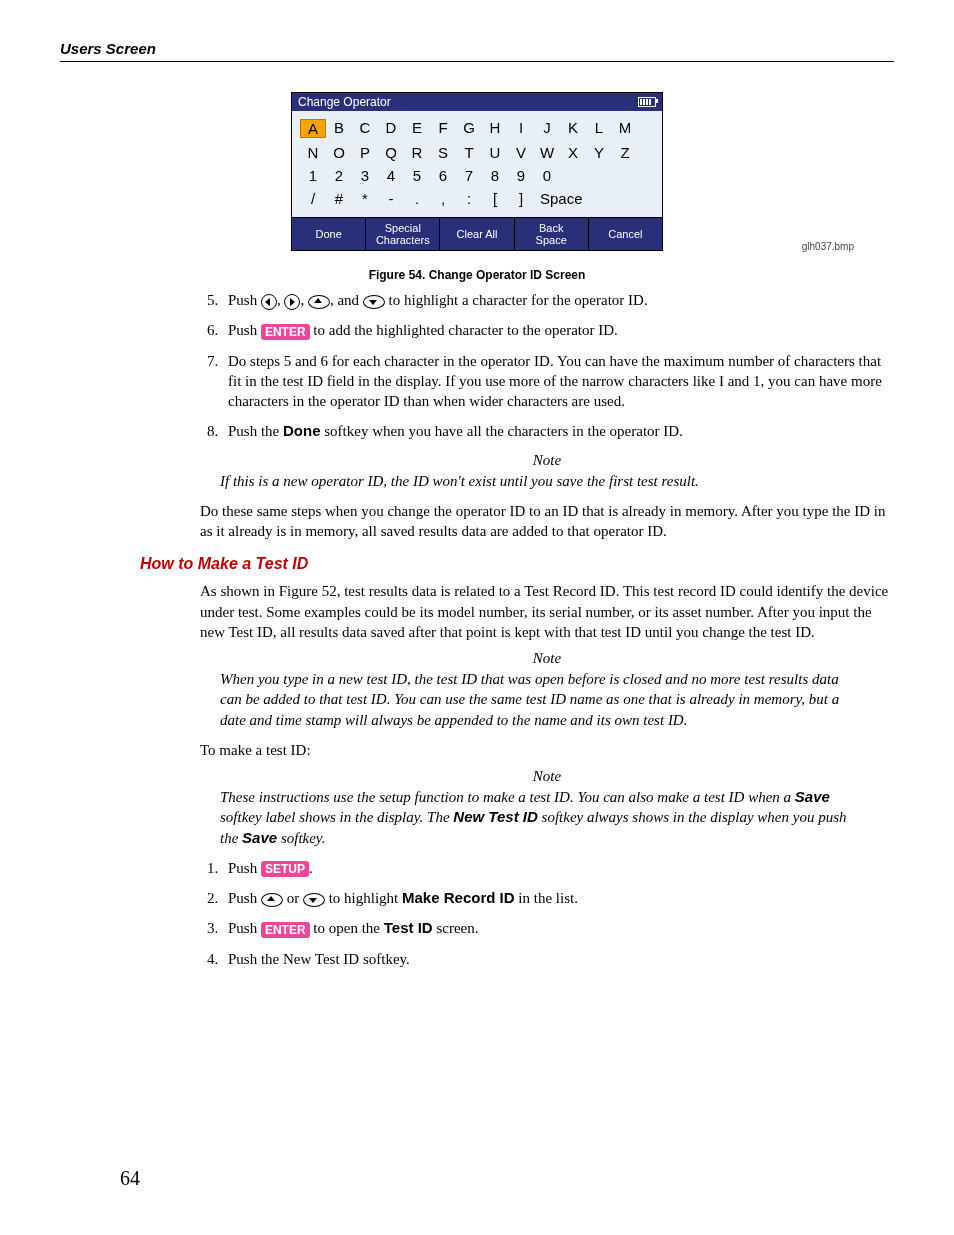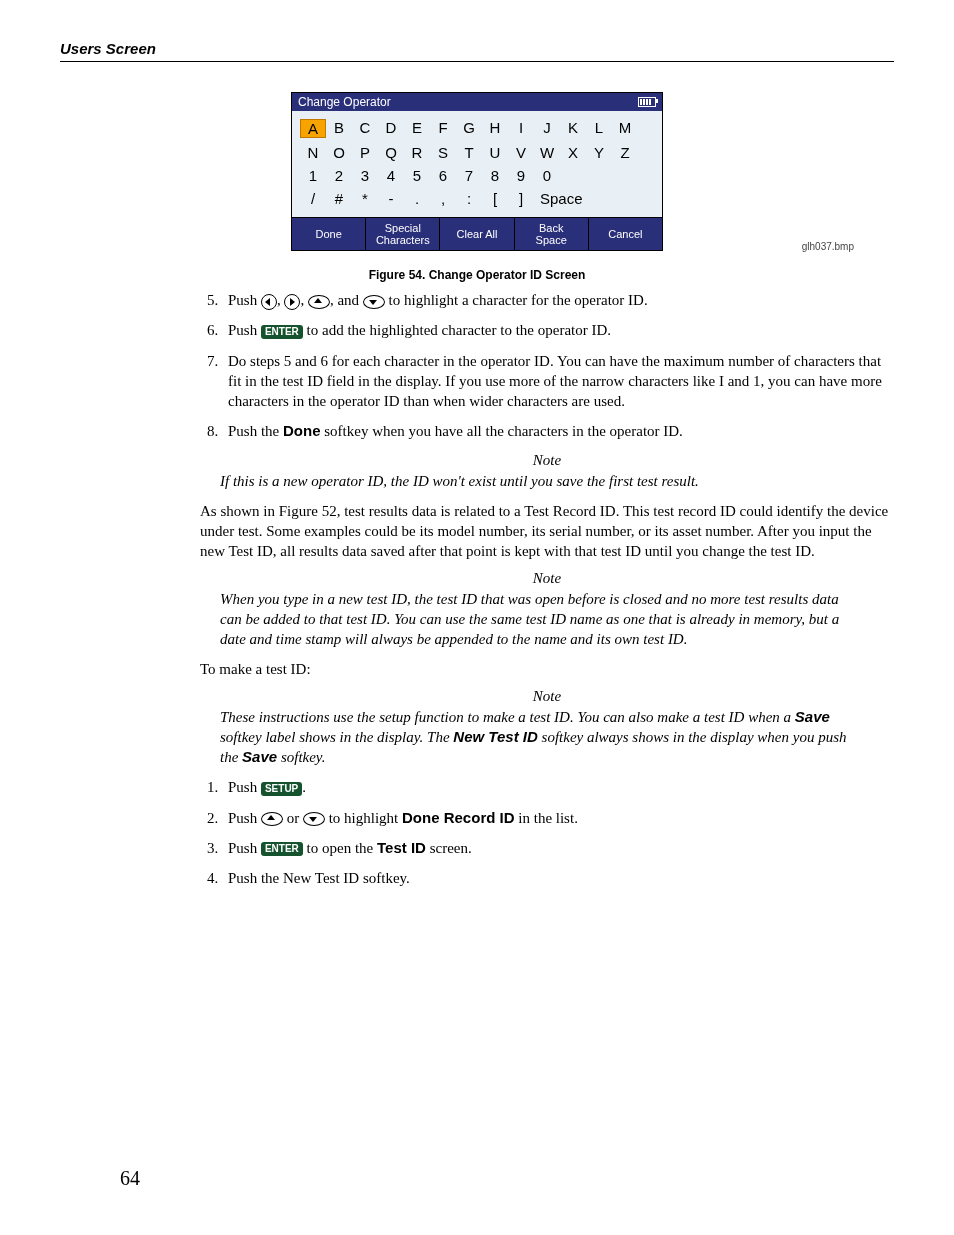--- a/index.html
+++ b/index.html
@@ -128,24 +128,24 @@
     margin: 8px 0 8px 0;
     padding-left: 22px;
   }
   ol.steps > li {
     margin-bottom: 10px;
     padding-left: 6px;
     line-height: 1.35;
   }
   .key {
     display: inline-block;
-    background: #14532d;
+    background: #ec4899;
     color: #fff;
     font-family: Arial, Helvetica, sans-serif;
-    font-size: 10px;
+    font-size: 12px;
     font-weight: bold;
     padding: 2px 4px;
     border-radius: 3px;
     vertical-align: middle;
     line-height: 1;
   }
   .round-btn {
     display:inline-block;
     width:14px; height:14px;
     border:1px solid #000;
@@ -320,35 +320,37 @@
   <ol class="steps" id="steps-a" start="5">
         <li>Push <span class="round-btn left"></span>, <span class="round-btn right"></span>, <span class="oval-btn up"></span>, and <span class="oval-btn down"></span> to highlight a character for the operator ID.</li>
         <li>Push <span class="key">ENTER</span> to add the highlighted character to the operator ID.</li>
         <li>Do steps 5 and 6 for each character in the operator ID. You can have the maximum number of characters that fit in the test ID field in the display. If you use more of the narrow characters like I and 1, you can have more characters in the operator ID than when wider characters are used.</li>
         <li>Push the <span class="sans-bold">Done</span> softkey when you have all the characters in the operator ID.</li>
       </ol>
 
   <div class="note-label">Note</div>
   <div class="note-body">If this is a new operator ID, the ID won't exist until you save the first test result.</div>
 
-
+  <p class="body">Do these same steps when you change the operator ID to an ID that is already in memory. After you type the ID in as it already is in memory, all saved results data are added to that operator ID.</p>
+
+  <div class="section-heading">How to Make a Test ID</div>
 
   <p class="body">As shown in Figure 52, test results data is related to a Test Record ID. This test record ID could identify the device under test. Some examples could be its model number, its serial number, or its asset number. After you input the new Test ID, all results data saved after that point is kept with that test ID until you change the test ID.</p>
 
   <div class="note-label">Note</div>
   <div class="note-body">When you type in a new test ID, the test ID that was open before is closed and no more test results data can be added to that test ID. You can use the same test ID name as one that is already in memory, but a date and time stamp will always be appended to the name and its own test ID.</div>
 
   <p class="body">To make a test ID:</p>
 
   <div class="note-label">Note</div>
   <div class="note-body" id="note3-body">These instructions use the setup function to make a test ID. You can also make a test ID when a <span class="sans-bold-i">Save</span> softkey label shows in the display. The <span class="sans-bold-i">New Test ID</span> softkey always shows in the display when you push the <span class="sans-bold-i">Save</span> softkey.</div>
 
   <ol class="steps" id="steps-b" start="1">
         <li>Push <span class="key">SETUP</span>.</li>
-        <li>Push <span class="oval-btn up"></span> or <span class="oval-btn down"></span> to highlight <span class="sans-bold">Done Record ID</span> in the list.</li>
+        <li>Push <span class="oval-btn up"></span> or <span class="oval-btn down"></span> to highlight <span class="sans-bold">Make Record ID</span> in the list.</li>
         <li>Push <span class="key">ENTER</span> to open the <span class="sans-bold">Test ID</span> screen.</li>
         <li>Push the New Test ID softkey.</li>
       </ol>
 
 </div>
 
 <div class="page-num">64</div>
 
 </div>
 

